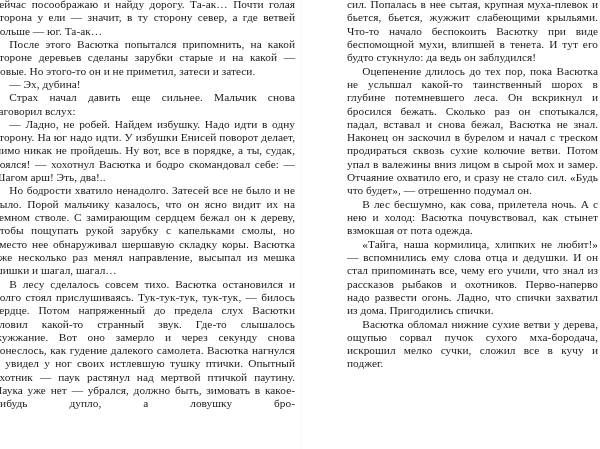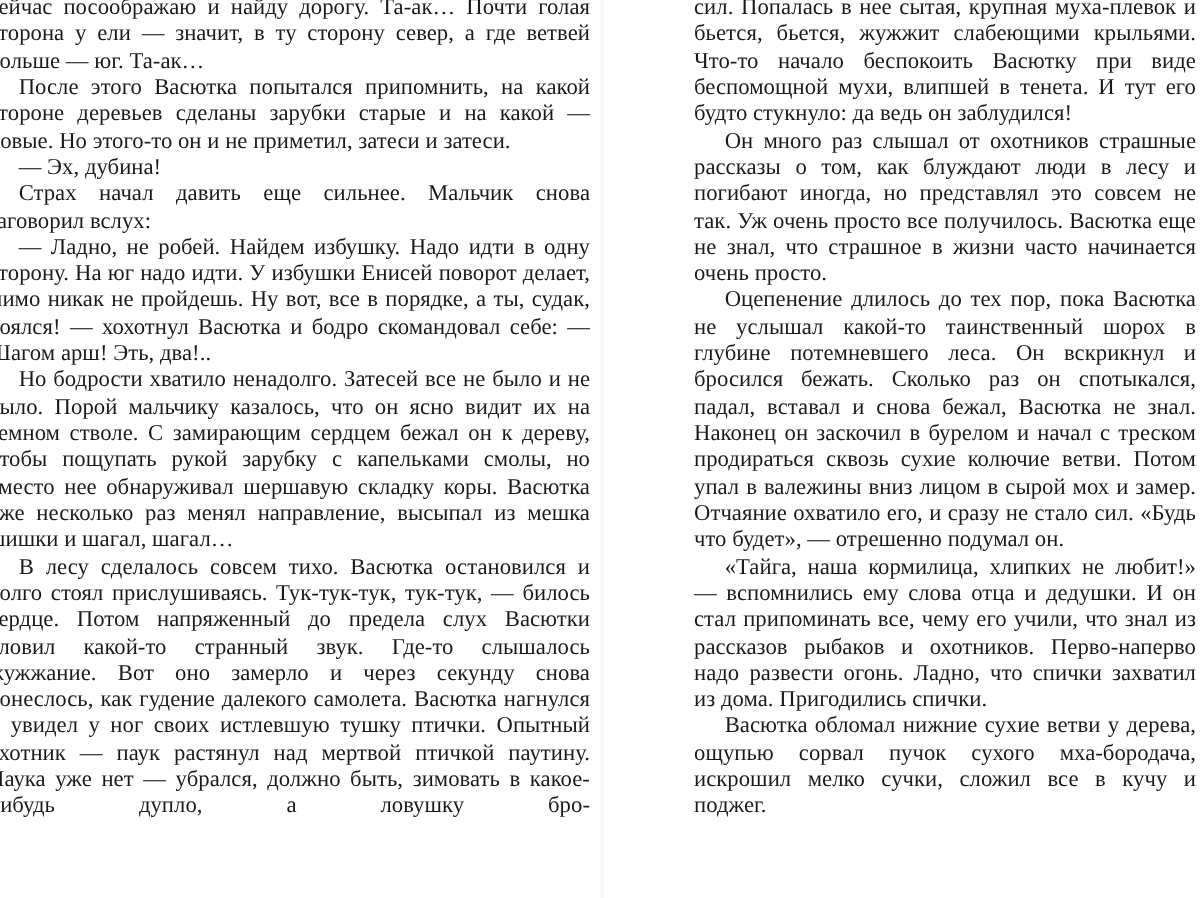--- a/index.html
+++ b/index.html
@@ -94,21 +94,21 @@
       <p>— Ладно, не робей. Найдем избушку. Надо идти в одну сторону. На юг надо идти. У избушки Енисей поворот делает, мимо никак не пройдешь. Ну вот, все в порядке, а ты, судак, боялся! — хохотнул Васютка и бодро скомандовал себе: — Шагом арш! Эть, два!..</p>
       <p>Но бодрости хватило ненадолго. Затесей все не было и не было. Порой мальчику казалось, что он ясно видит их на темном стволе. С замирающим сердцем бежал он к дереву, чтобы пощупать рукой зарубку с капельками смолы, но вместо нее обнаруживал шершавую складку коры. Васютка уже несколько раз менял направление, высыпал из мешка шишки и шагал, шагал…</p>
       <p class="hyph-end">В лесу сделалось совсем тихо. Васютка остановился и долго стоял прислушиваясь. Тук-тук-тук, тук-тук, — билось сердце. Потом напряженный до предела слух Васютки уловил какой-то странный звук. Где-то слышалось жужжание. Вот оно замерло и через секунду снова донеслось, как гудение далекого самолета. Васютка нагнулся и увидел у ног своих истлевшую тушку птички. Опытный охотник — паук растянул над мертвой птичкой паутину. Паука уже нет — убрался, должно быть, зимовать в какое-нибудь дупло, а ловушку бро-</p>
     </div>
     <div class="folio folio-left">13</div>
   </div>
 
   <div class="page page-right">
     <div class="textblock">
       <p class="cont">сил. Попалась в нее сытая, крупная муха-плевок и бьется, бьется, жужжит слабеющими крыльями. Что-то начало беспокоить Васютку при виде беспомощной мухи, влипшей в тенета. И тут его будто стукнуло: да ведь он заблудился!</p>
-      <p>Он много раз слышал от охотников страшные рассказы о том, как блуждают люди в лесу и погибают иногда, но представлял это совсем не так. Уж очень просто все получилось. Васютка еще не знал, что страшное в жизни часто начинается очень просто.</p>
       <p>Оцепенение длилось до тех пор, пока Васютка не услышал какой-то таинственный шорох в глубине потемневшего леса. Он вскрикнул и бросился бежать. Сколько раз он спотыкался, падал, вставал и снова бежал, Васютка не знал. Наконец он заскочил в бурелом и начал с треском продираться сквозь сухие колючие ветви. Потом упал в валежины вниз лицом в сырой мох и замер. Отчаяние охватило его, и сразу не стало сил. «Будь что будет», — отрешенно подумал он.</p>
+      <p>В лес бесшумно, как сова, прилетела ночь. А с нею и холод: Васютка почувствовал, как стынет взмокшая от пота одежда.</p>
       <p>«Тайга, наша кормилица, хлипких не любит!» — вспомнились ему слова отца и дедушки. И он стал припоминать все, чему его учили, что знал из рассказов рыбаков и охотников. Перво-наперво надо развести огонь. Ладно, что спички захватил из дома. Пригодились спички.</p>
       <p>Васютка обломал нижние сухие ветви у дерева, ощупью сорвал пучок сухого мха-бородача, искрошил мелко сучки, сложил все в кучу и поджег.</p>
     </div>
 
   </div>
 
 </div>
 
 </body></html>

